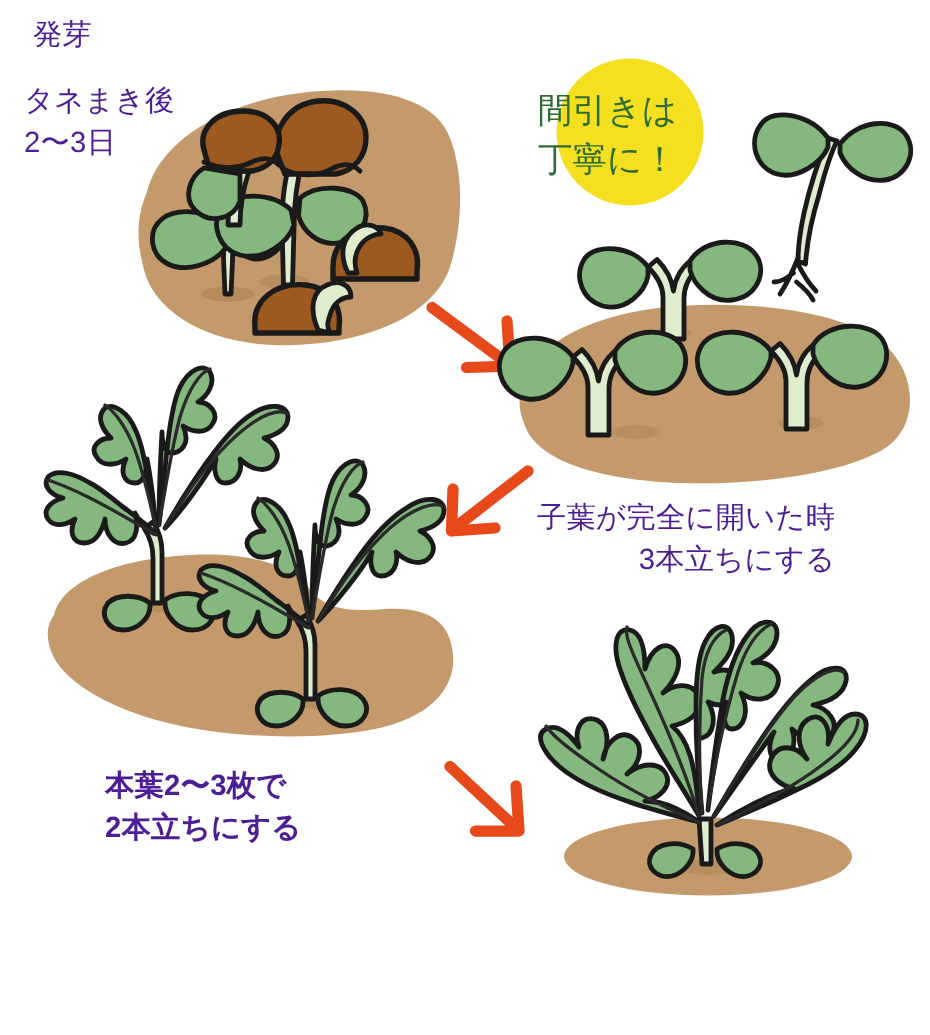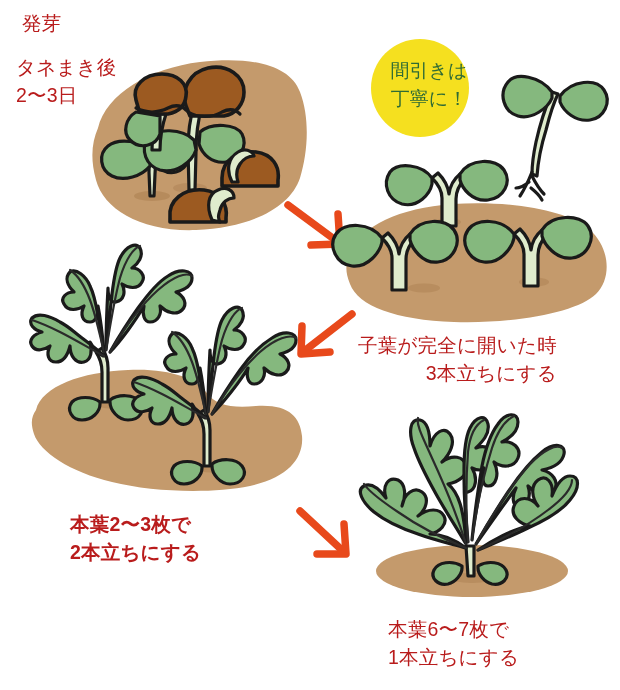--- a/index.html
+++ b/index.html
@@ -19,39 +19,39 @@
   }
   #art {
     position: absolute;
     left: 0;
     top: 0;
     width: 620px;
     height: 690px;
   }
   .cap {
     position: absolute;
-    color: #b91c1c;
+    color: #4c1d95;
     font-size: 19.5px;
     line-height: 1.42;
     white-space: pre;
     letter-spacing: 0.2px;
   }
   #cap-germination-title { left: 22px; top: 10px; }
   #cap-germination-days  { left: 16px; top: 54px; }
   #cap-three-stand       { left: 358px; top: 332px; text-align: right; }
   #cap-two-stand         { left: 70px;  top: 511px; font-weight: bold; }
   #cap-one-stand         { left: 388px; top: 616px; }
   #bubble-text {
     position: absolute;
-    left: 380px;
+    left: 356px;
     top: 57px;
     width: 98px;
     text-align: center;
     color: #2f6b35;
-    font-size: 19px;
+    font-size: 23px;
     line-height: 1.45;
     white-space: pre;
   }
 </style>
 </head>
 <body>
 
 <div id="canvas">
 
   <svg id="art" viewBox="0 0 620 690" xmlns="http://www.w3.org/2000/svg">
@@ -309,16 +309,14 @@
 
   <div id="bubble-text">間引きは
 丁寧に！</div>
 
   <div class="cap" id="cap-three-stand">子葉が完全に開いた時
 3本立ちにする</div>
 
   <div class="cap" id="cap-two-stand">本葉2〜3枚で
 2本立ちにする</div>
 
-  <div class="cap" id="cap-one-stand">本葉6〜7枚で
-1本立ちにする</div>
 
 </div>
 
 </body></html>

